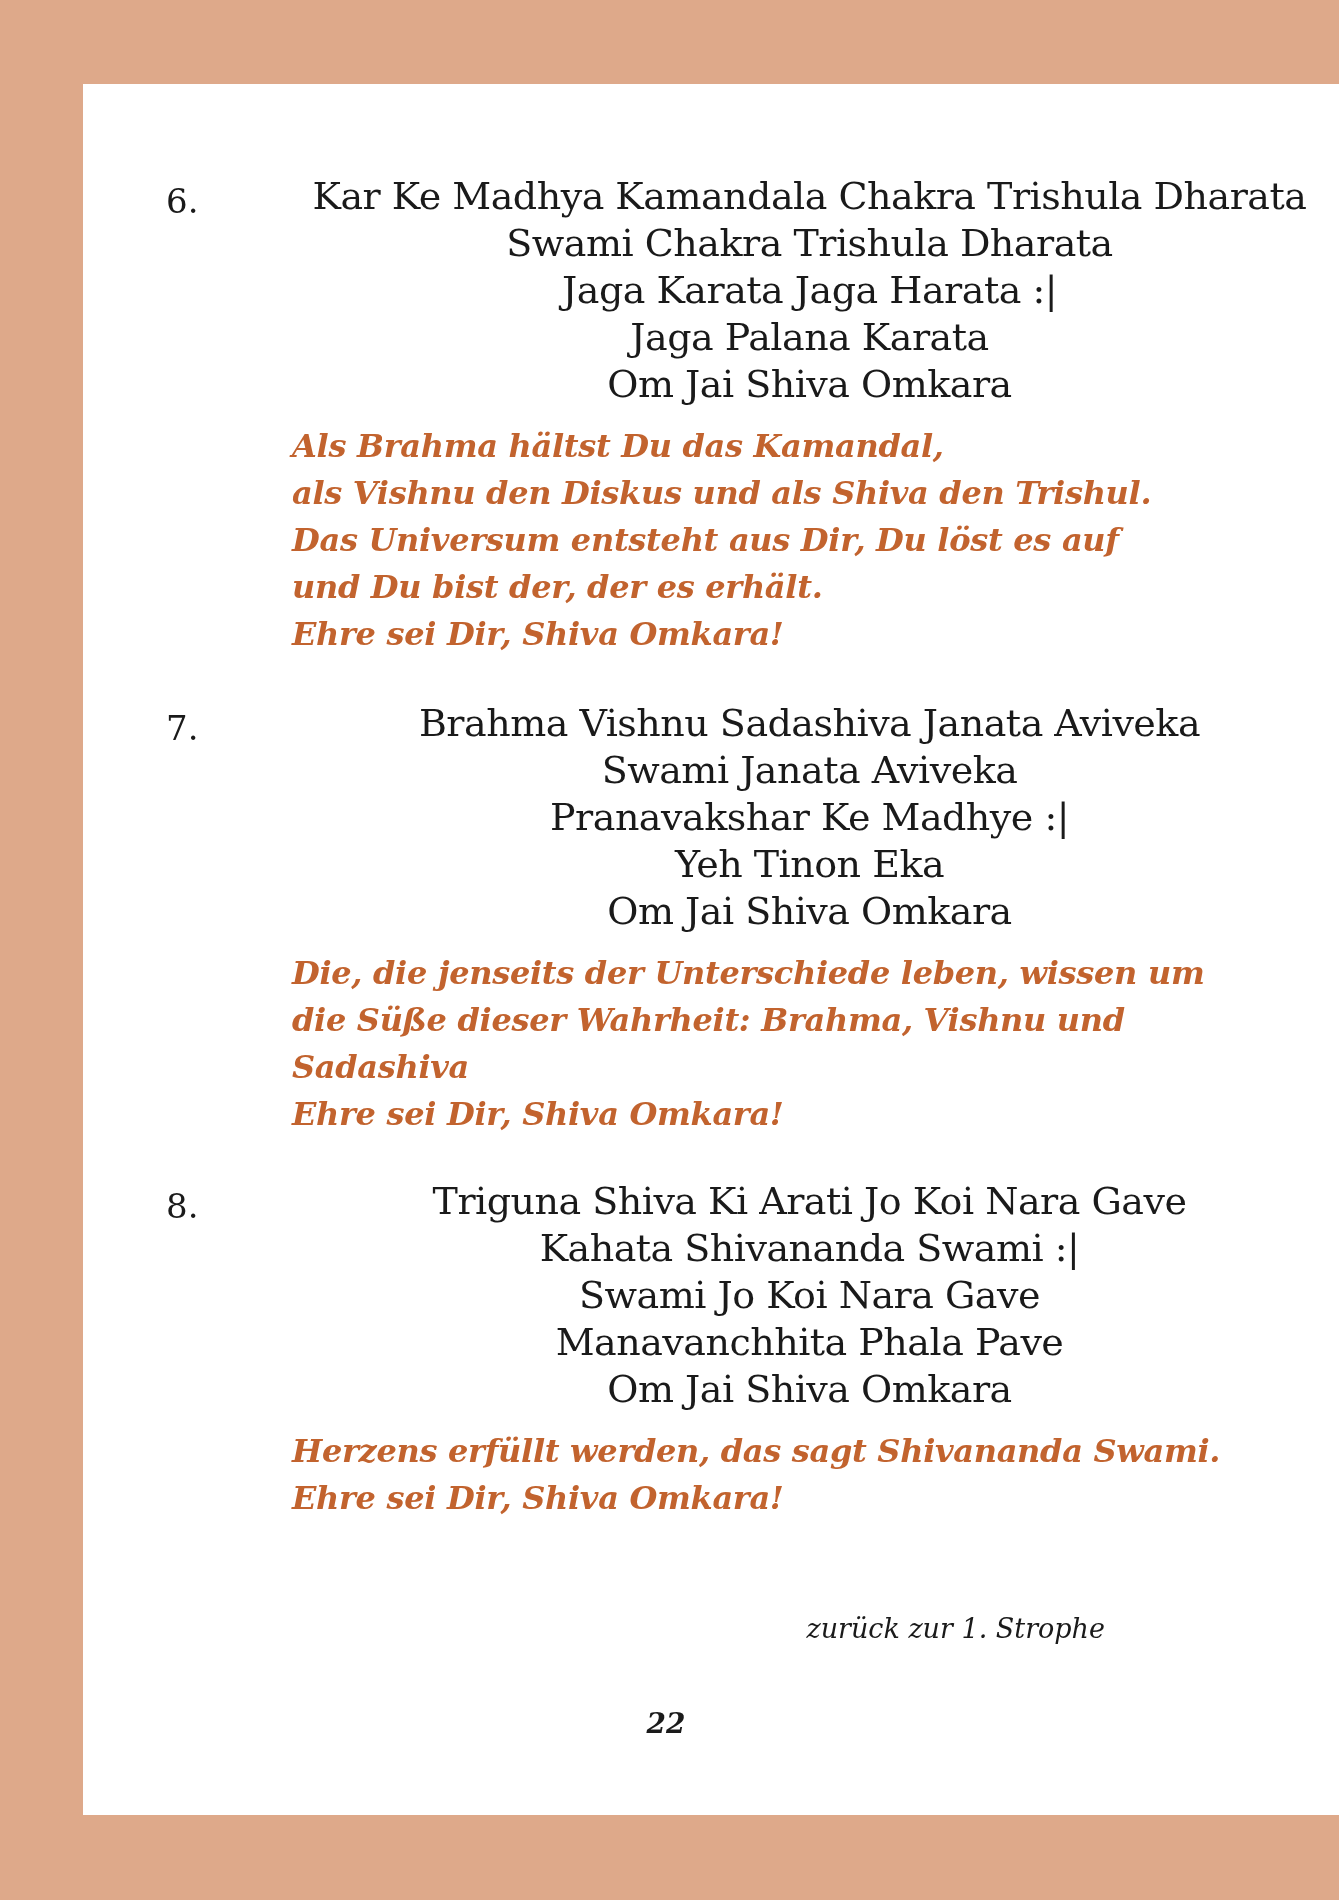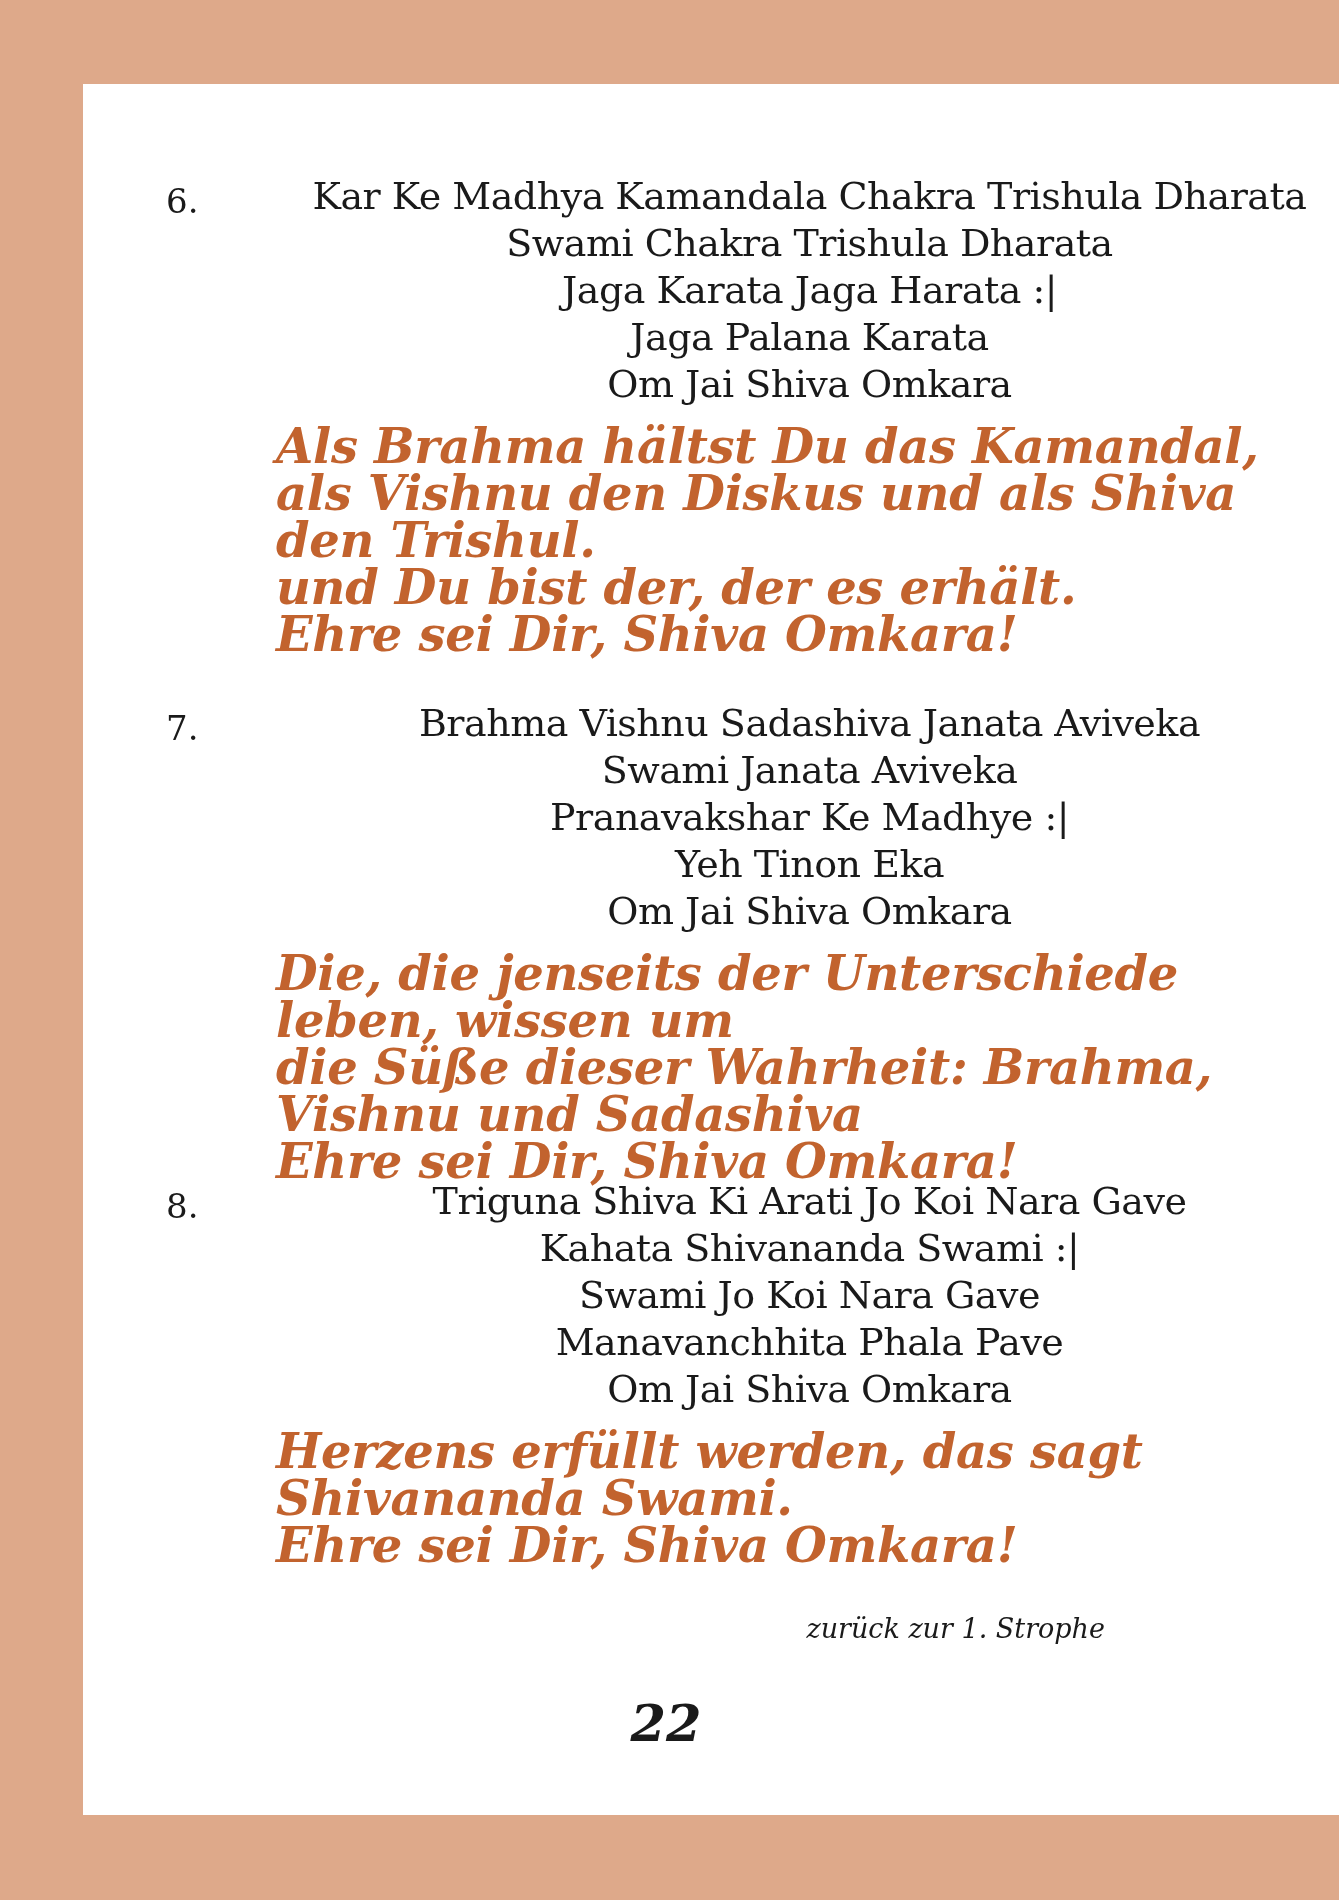--- a/index.html
+++ b/index.html
@@ -25,37 +25,37 @@
     color: #1a1a1a;
   }
   .verse-lines {
     margin-left: 280px;
     font-size: 38px; line-height: 47px;
     letter-spacing: -0.5px;
     color: #1a1a1a;
     text-align: center;
   }
   .translation {
-    position: absolute; left: 276px; width: 1000px;
-    font-size: 48px; line-height: 47px;
+    position: absolute; left: 292px; width: 1000px;
+    font-size: 32px; line-height: 47px;
     font-style: italic; font-weight: bold;
     letter-spacing: -0.3px;
     color: #c2632e;                 
   }
   .back-link {
     position: absolute; top: 1612px; right: 234px;
     font-size: 27px; line-height: 34px;
     font-style: italic;
     color: #1a1a1a;
     cursor: pointer;
   }
   .page-number {
     position: absolute; top: 1700px; left: 0; width: 1332px;
     text-align: center;
-    font-size: 51px; line-height: 47px;
+    font-size: 28px; line-height: 47px;
     font-style: italic; font-weight: bold;
     color: #1a1a1a;
   }
 </style>
 </head>
 <body>
 
 <div class="page"></div>
 
 <section class="verse" style="top:173px">
@@ -64,20 +64,21 @@
     <div>Kar Ke Madhya Kamandala Chakra Trishula Dharata</div>
     <div>Swami Chakra Trishula Dharata</div>
     <div>Jaga Karata Jaga Harata :|</div>
     <div>Jaga Palana Karata</div>
     <div>Om Jai Shiva Omkara</div>
   </div>
 </section>
 <section class="translation" style="top:423px">
   <div>Als Brahma hältst Du das Kamandal,</div>
   <div>als Vishnu den Diskus und als Shiva den Trishul.</div>
+  <div>Das Universum entsteht aus Dir, Du löst es auf</div>
   <div>und Du bist der, der es erhält.</div>
   <div>Ehre sei Dir, Shiva Omkara!</div>
 </section>
 
 <section class="verse" style="top:700px">
   <div class="verse-number">7.</div>
   <div class="verse-lines">
     <div>Brahma Vishnu Sadashiva Janata Aviveka</div>
     <div>Swami Janata Aviveka</div>
     <div>Pranavakshar Ke Madhye :|</div>

